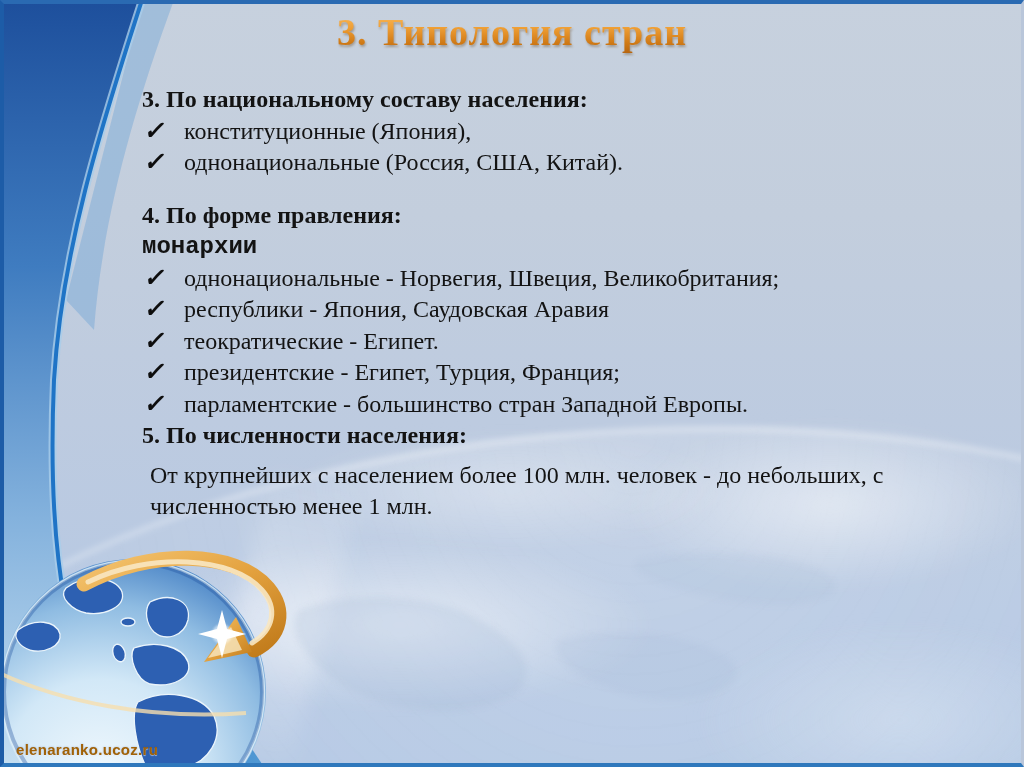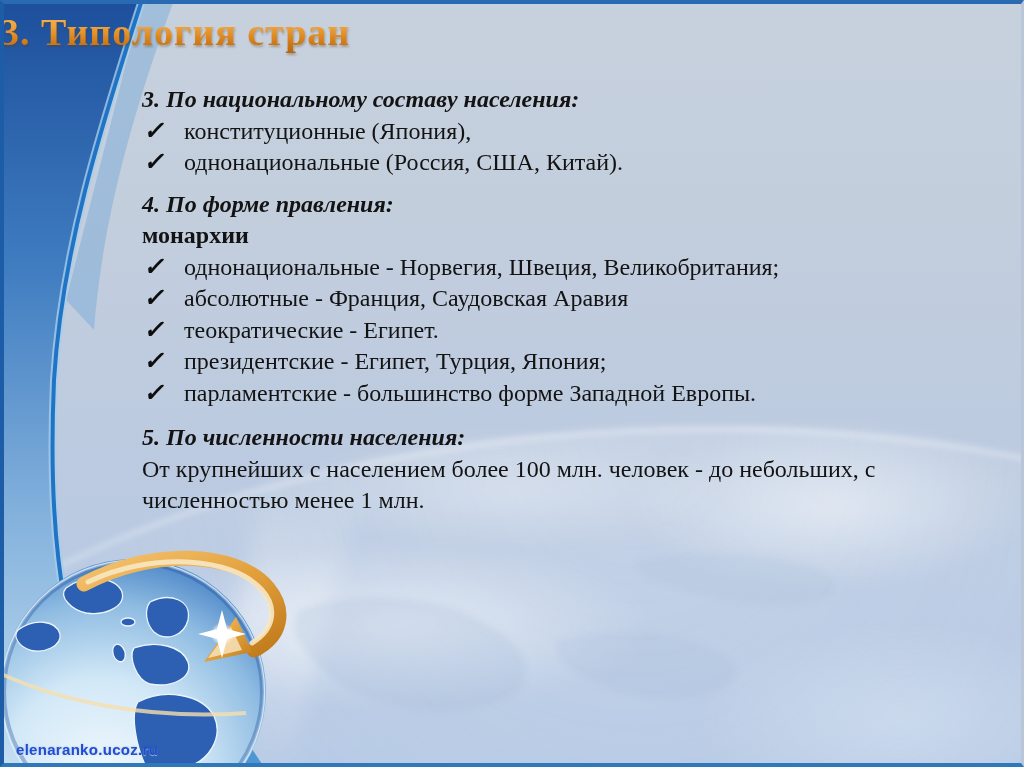--- a/index.html
+++ b/index.html
@@ -35,48 +35,48 @@
     position:absolute;inset:0;box-sizing:border-box;z-index:40;pointer-events:none;
     border-top:4px solid #2a6ab2;
     border-left:4px solid #1d5ca7;
     border-right:3px solid #b9c6da;
     border-bottom:4px solid #2f78bc;
   }
 
   
   .title{
     position:absolute;top:11px;left:0;width:100%;box-sizing:border-box;
-    margin:0;z-index:20;
+    margin:0;text-align:center;z-index:20;
     font:700 38px/1.15 "Liberation Serif", serif;letter-spacing:1px;
     background:linear-gradient(180deg,#f7ba60 4%,#ef9f35 38%,#d07a16 72%,#b2620e 100%);
     -webkit-background-clip:text;background-clip:text;color:transparent;
     filter:drop-shadow(1px 2px 1px rgba(96,58,8,.35));
   }
 
   
   .content{
     position:absolute;left:142px;top:84px;width:812px;z-index:20;
     color:#131313;font-size:24px;line-height:31.5px;
   }
-  .h{font-style:italic;font-weight:700;margin:0;}
-  .lbl{font-weight:700;margin:0;}
-  .para{margin:0;}
-  .gap-lg{margin-top:10px;}
-  .gap-md{margin-top:13px;}
+  .h{font-weight:700;margin:0;}
+  .lbl{font-weight:700;margin:0;font-family:Liberation Mono, monospace;}
+  .para{margin:8px;}
+  .gap-lg{margin-top:21px;}
+  .gap-md{}
   .bullet{display:flex;align-items:flex-start;}
   .check{
     flex:0 0 42px;font-size:25px;font-weight:600;color:#0d0d0d;
     transform:skewX(-12deg) translateY(-1px);padding-left:3px;box-sizing:border-box;
   }
   .btext{flex:1;}
 
   
   .watermark{
     position:absolute;left:16px;top:741px;z-index:30;
-    font:700 15px/18px "Liberation Sans", sans-serif;color:#1d4ed8;
+    font:700 15px/18px "Liberation Sans", sans-serif;color:#a16207;
     text-shadow:0 1px 1px rgba(255,255,255,.55), 0 0 2px rgba(20,50,110,.35);
     letter-spacing:.3px;
   }
 
   .deco{position:absolute;inset:0;z-index:10;pointer-events:none;}
 </style>
 </head>
 <body>
 
 <div class="layer">
@@ -191,33 +191,33 @@
   </div>
 
   <p class="h gap-lg">4. По форме правления:</p>
   <p class="lbl">монархии</p>
   <div class="bullet">
     <span class="check">✓</span>
     <span class="btext">однонациональные - Норвегия, Швеция, Великобритания;</span>
   </div>
   <div class="bullet">
     <span class="check">✓</span>
-    <span class="btext">абсолютные - Франция, Саудовская Аравия</span>
+    <span class="btext">республики - Япония, Саудовская Аравия</span>
   </div>
   <div class="bullet">
     <span class="check">✓</span>
     <span class="btext">теократические - Египет.</span>
   </div>
   <div class="bullet">
     <span class="check">✓</span>
-    <span class="btext">президентские - Египет, Турция, Япония;</span>
-  </div>
-  <div class="bullet">
-    <span class="check">✓</span>
-    <span class="btext">парламентские - большинство форме Западной Европы.</span>
+    <span class="btext">президентские - Египет, Турция, Франция;</span>
+  </div>
+  <div class="bullet">
+    <span class="check">✓</span>
+    <span class="btext">парламентские - большинство стран Западной Европы.</span>
   </div>
 
   <p class="h gap-md">5. По численности населения:</p>
   <p class="para">От крупнейших с населением более 100 млн. человек - до небольших, с численностью менее 1 млн.</p>
 
 </div>
 
 <div class="watermark">elenaranko.ucoz.ru</div>
 
 <div class="frame"></div>

